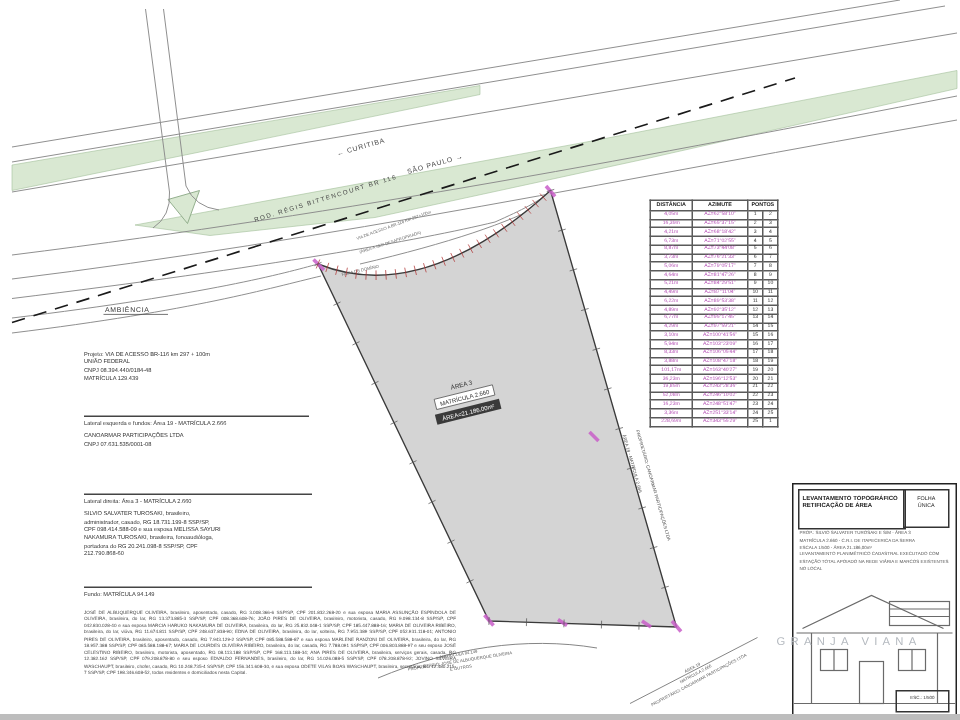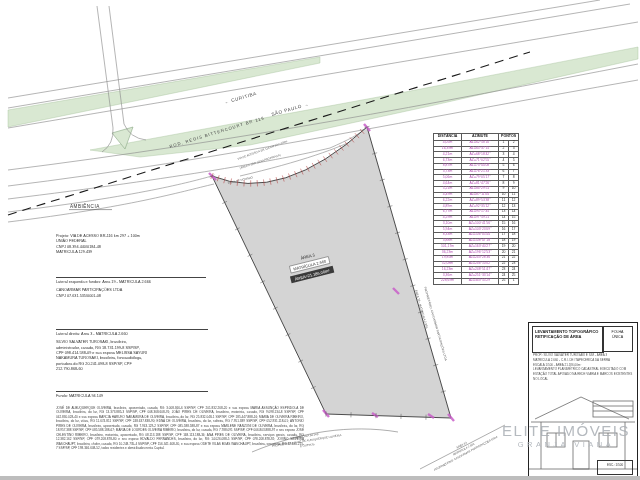--- a/index.html
+++ b/index.html
@@ -408,18 +408,17 @@
         <rect x="70" y="44" width="18" height="14"></rect>
         <path d="M 79,44 L 79,58"></path>
         <rect x="64" y="12" width="40" height="16"></rect>
         <path d="M 64,17 L 104,17 M 64,22 L 104,22"></path>
       </g>
     </svg>
     <div class="tb-scalebox">ESC.: 1/500</div>
   </div>
 
   <div class="watermark">
-    <div class="wm1">ELITE IMÓVEIS</div>
     <div class="wm2">GRANJA VIANA</div>
   </div>
 
   <div class="page-edge"></div>
 </div>
 
 </body></html>

